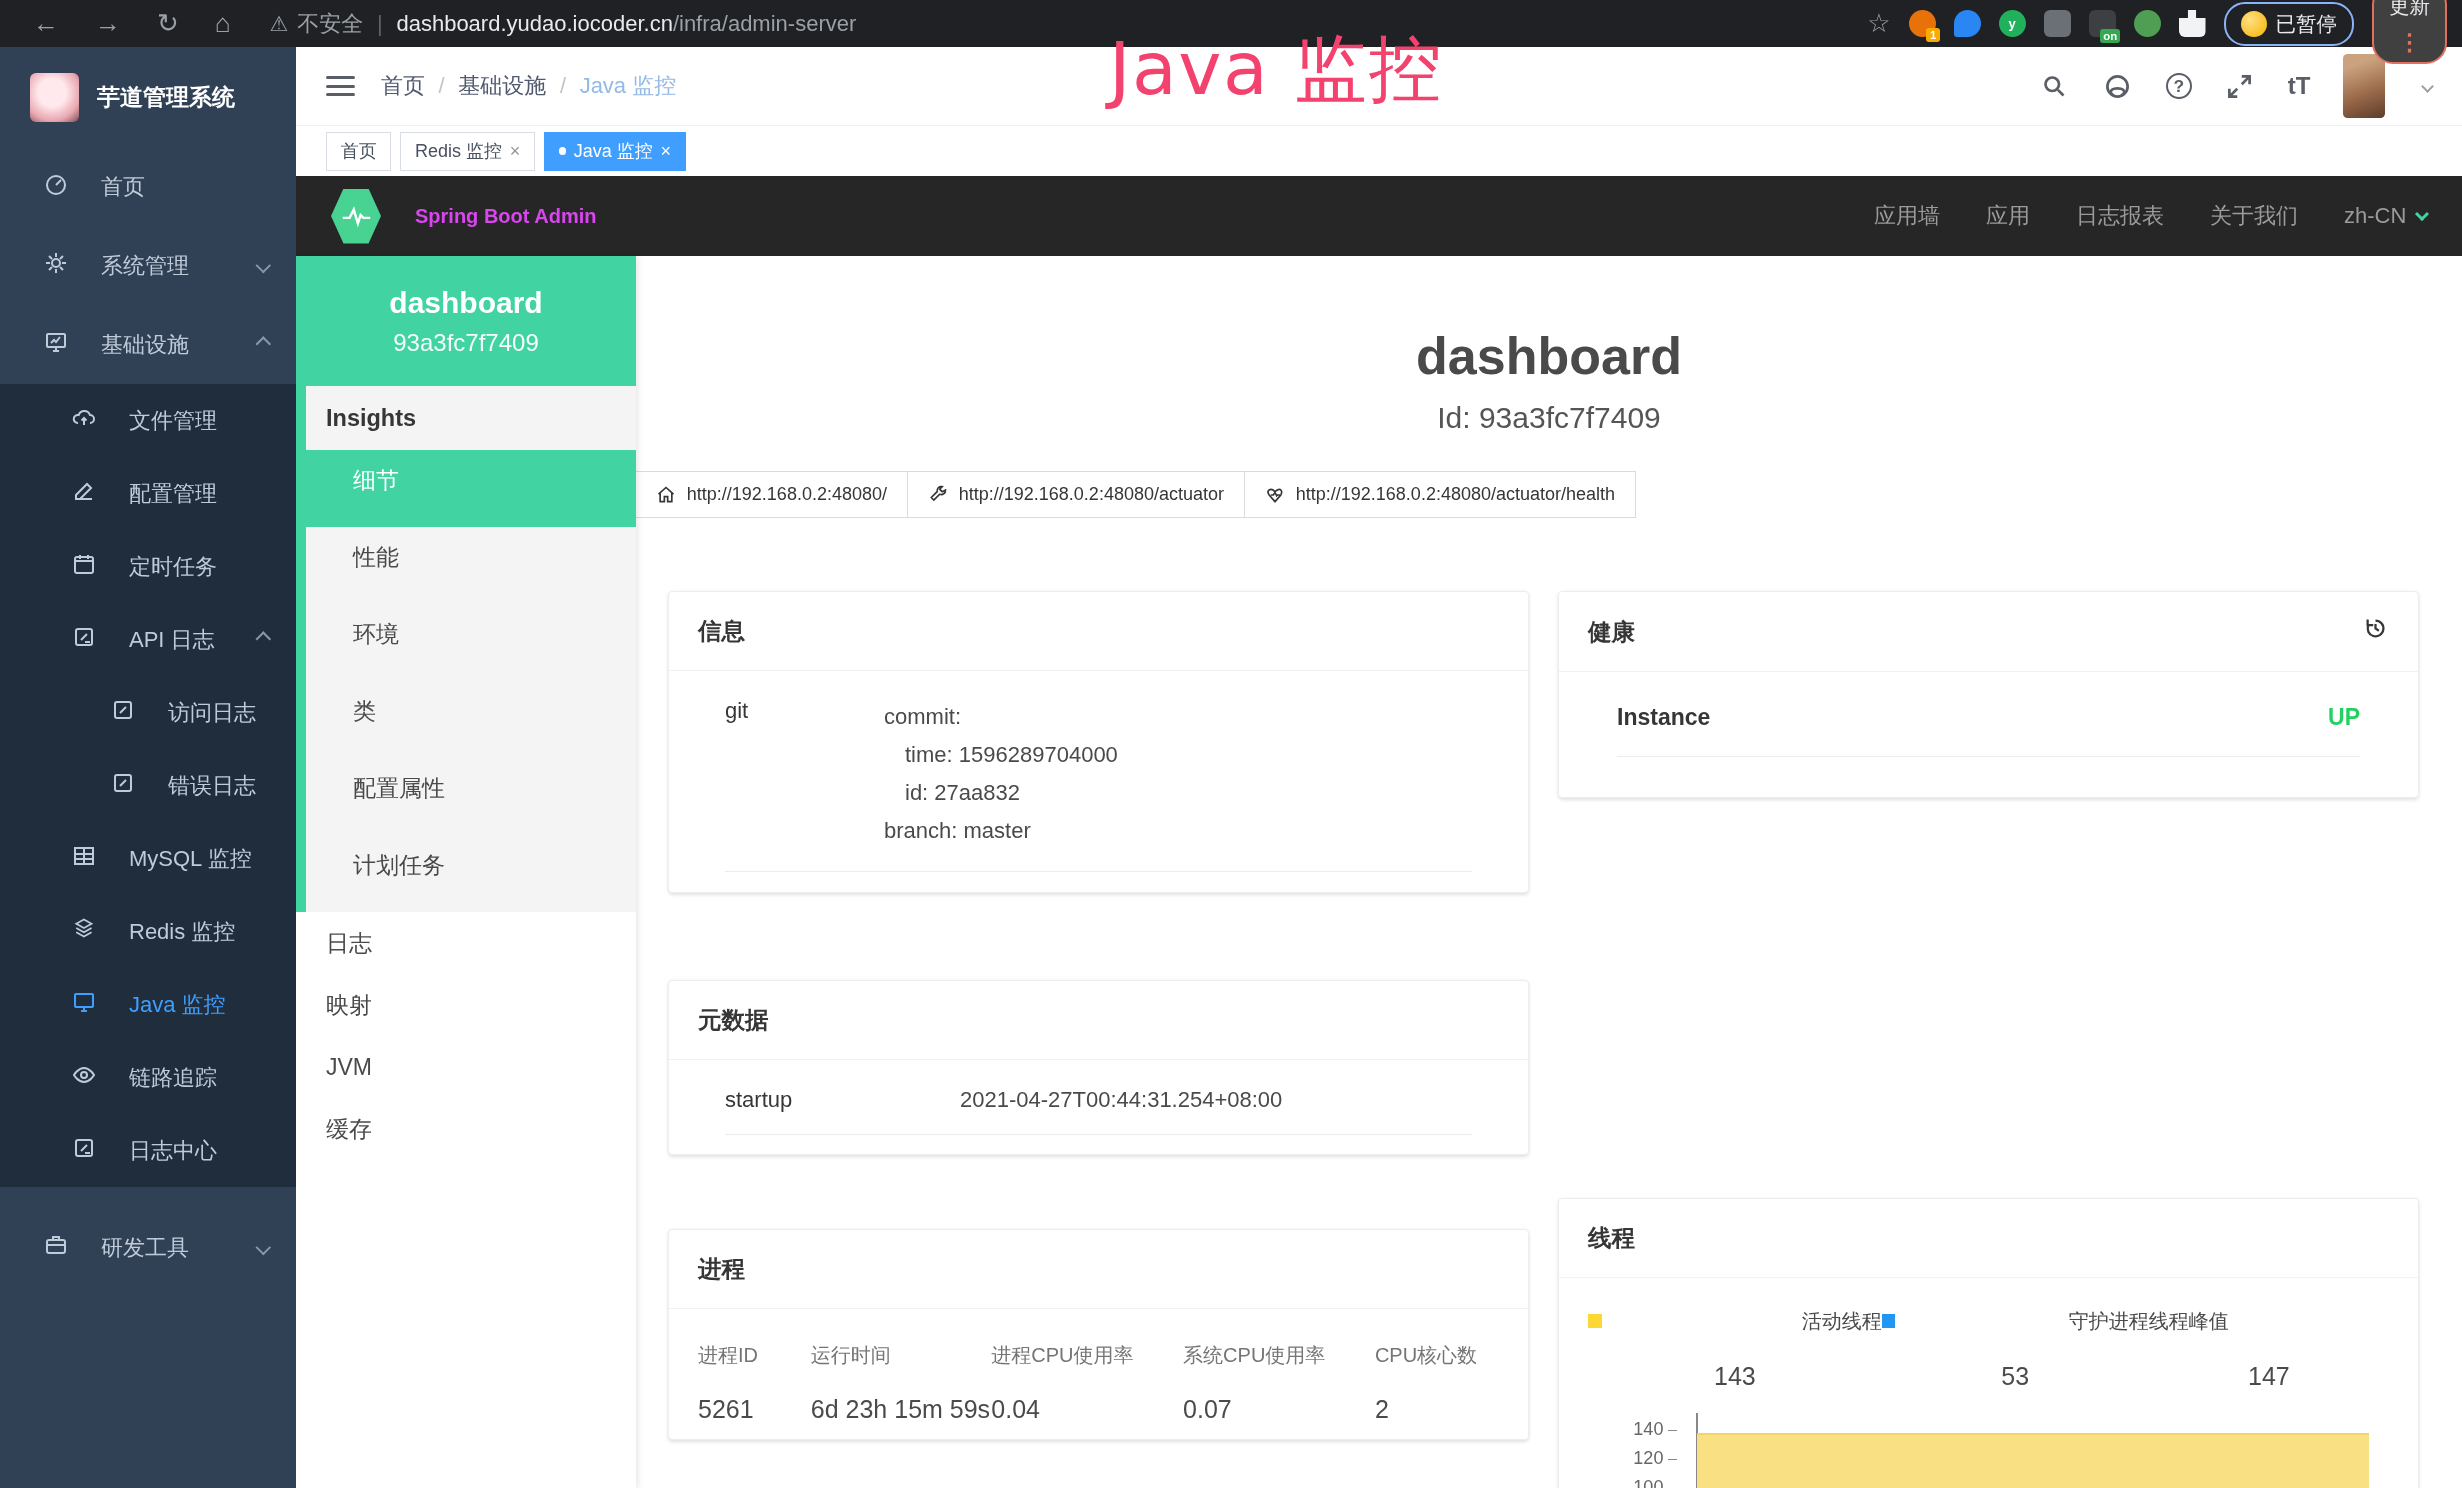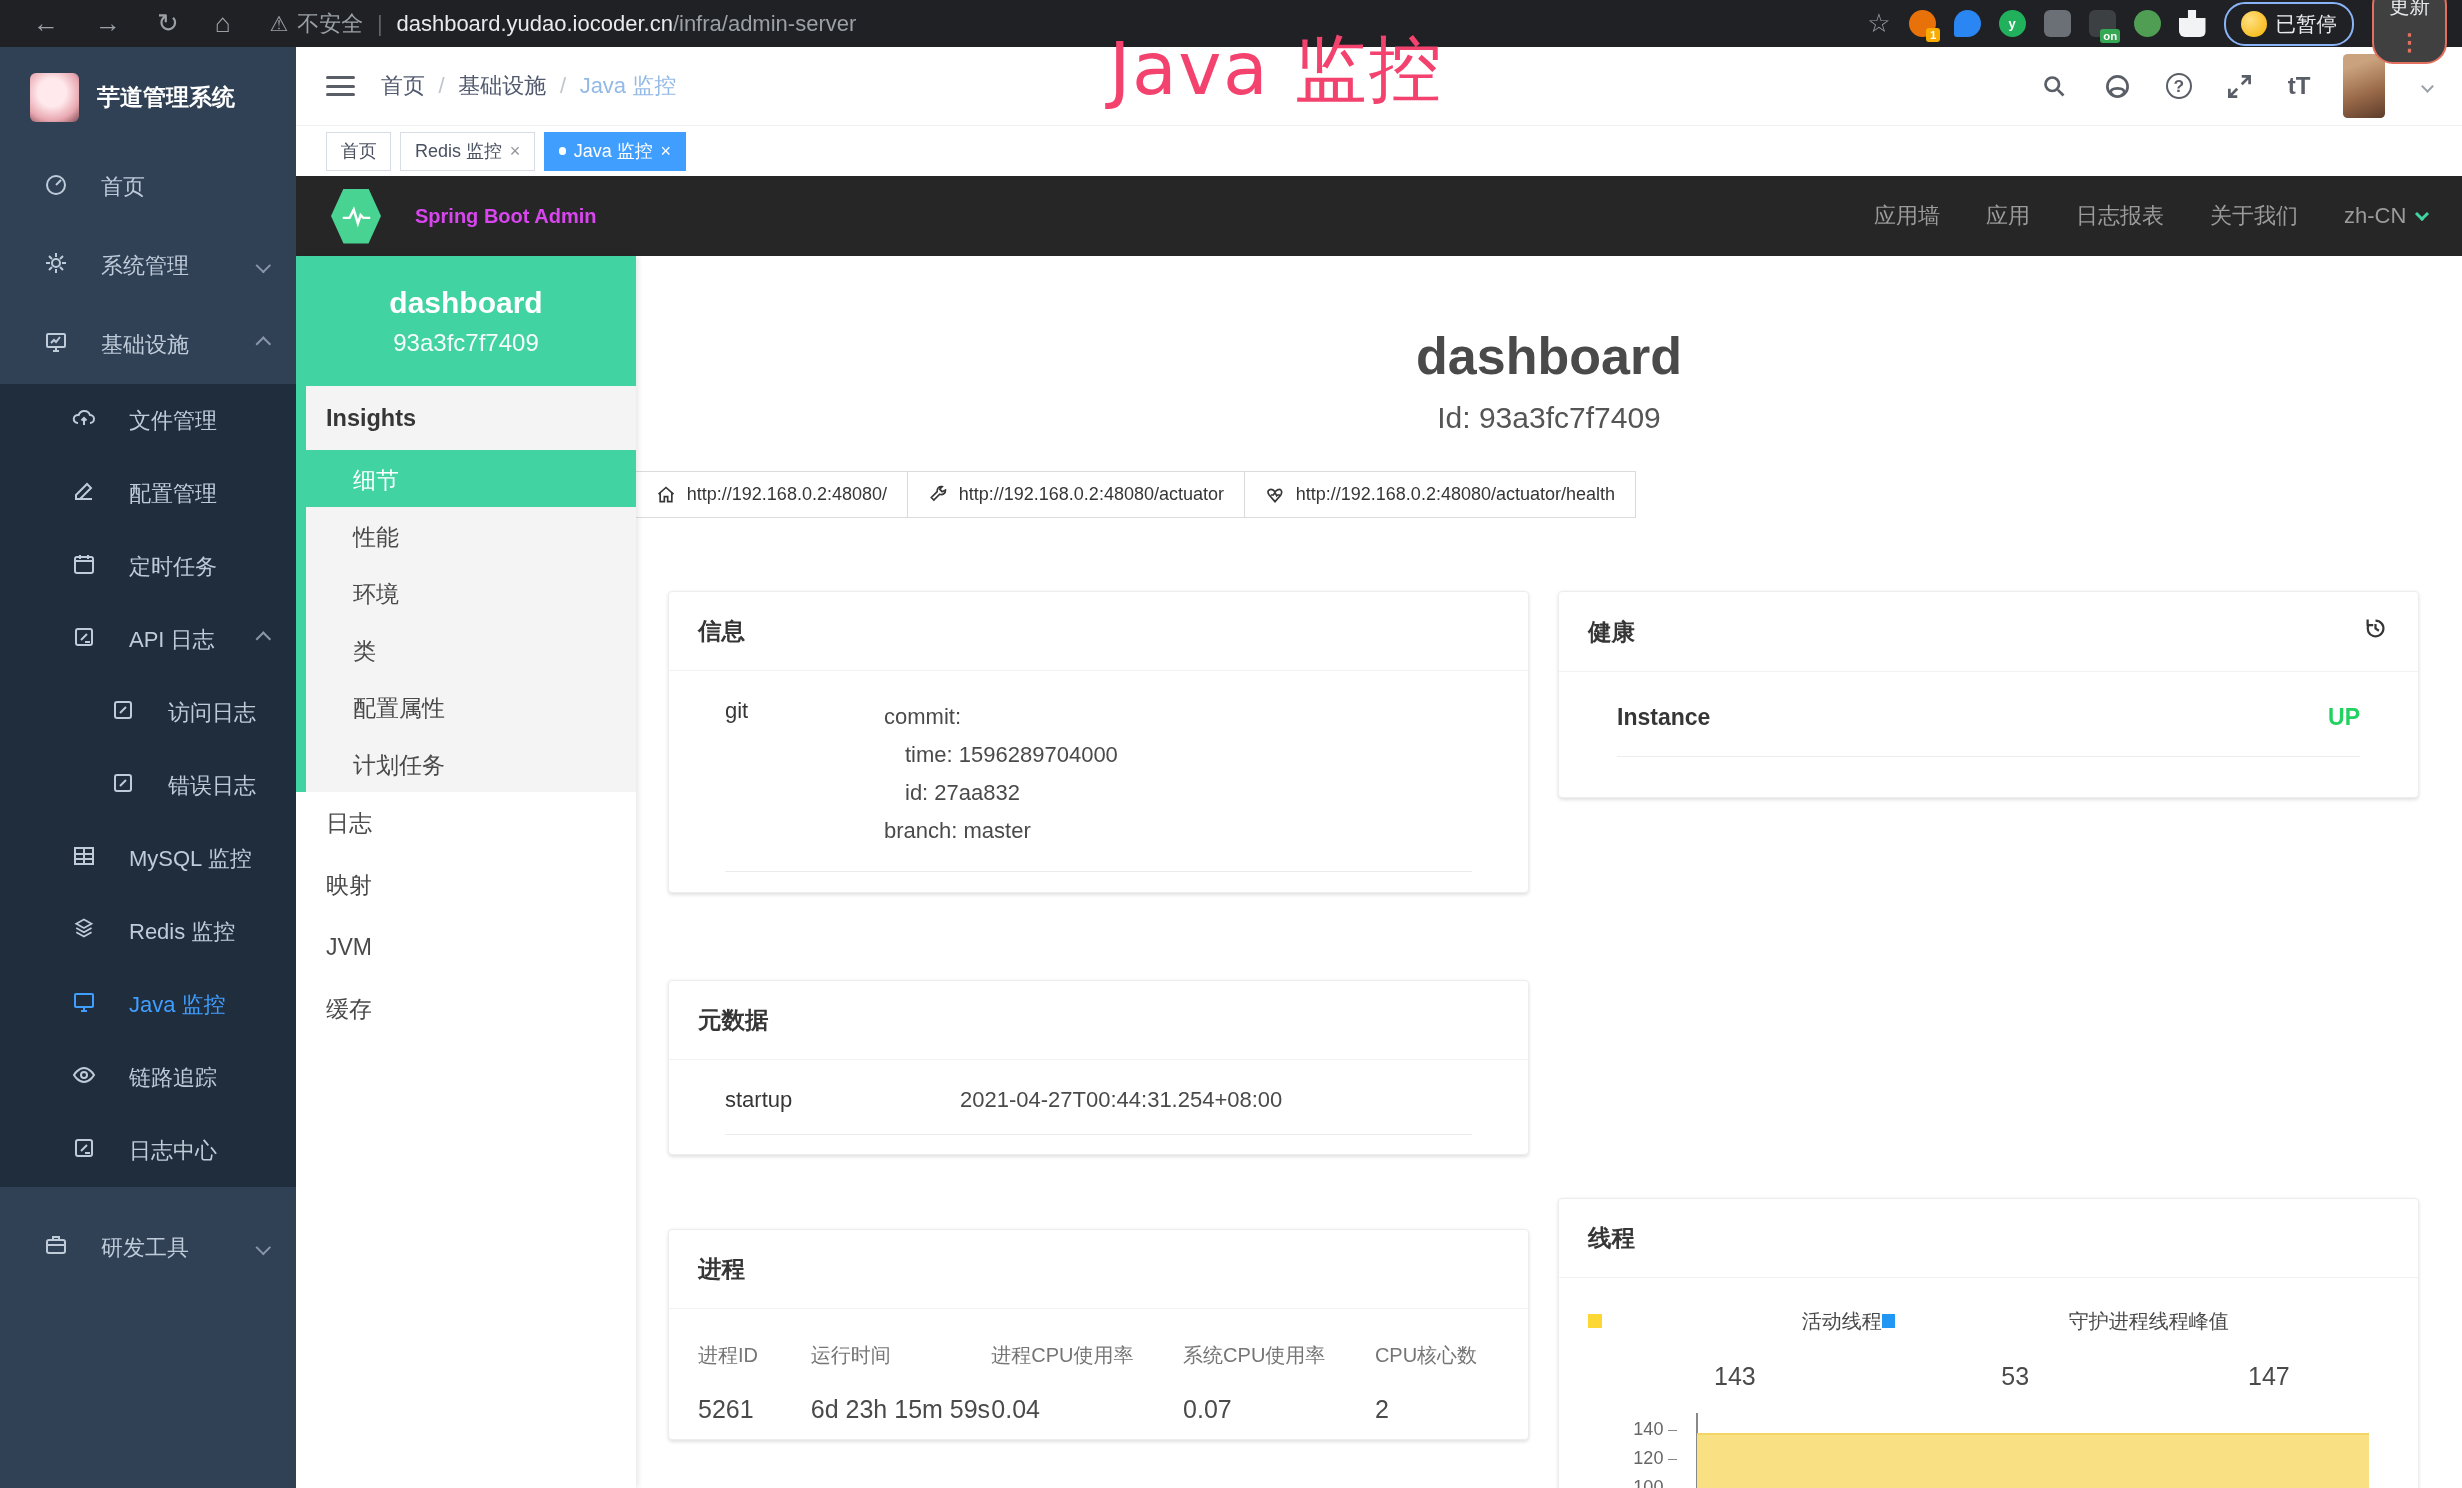--- a/index.html
+++ b/index.html
@@ -95,21 +95,21 @@
   
   .sba-body { position:absolute; top:209px; left:0; right:0; bottom:0; }
   .sba-side { position:absolute; left:0; top:0; bottom:0; width:340px; background:#fff;
               box-shadow:1.5px 0 6px rgba(0,0,0,.10); z-index:1; }
   .side-head { height:130px; background:#41d3a2; color:#fff; display:flex; flex-direction:column;
                align-items:center; justify-content:center; gap:9px; }
   .side-name { font-size:30px; font-weight:bold; }
   .side-id { font-size:24px; opacity:.95; }
   .insights { background:#f4f4f4; border-left:10.6px solid #41d3a2; }
   .sec-lab { height:64px; line-height:64px; padding-left:20px; font-size:23.5px; font-weight:bold; color:#363636; }
-  .ins-item { height:57px; line-height:61px; padding-left:47px; font-size:23px; color:#4a4a4a; cursor:pointer; }
+  .ins-item { height:77px; line-height:61px; padding-left:47px; font-size:23px; color:#4a4a4a; cursor:pointer; }
   .ins-item.active { background:#41d3a2; color:#fff; }
   .root-item { height:62px; line-height:62px; padding-left:30px; font-size:23px; color:#4a4a4a;
                background:#fff; cursor:pointer; }
 
   .sba-content { position:absolute; left:340px; right:0; top:0; bottom:0; background:#fff; overflow:hidden; }
   .page-title { margin-top:70px; text-align:center; font-size:52px; font-weight:600; color:#4a4a4a; }
   .page-sub { text-align:center; font-size:30px; color:#555; margin-top:15px; }
   .linkrow { display:flex; justify-content:flex-start; margin-top:36px; }
   .chip { border:0.8px solid #dbdbdb; background:#fff; padding:12px 20px; font-size:18px; color:#363636;
           display:flex; align-items:center; gap:10.6px; cursor:pointer; margin-left:-0.8px; }

